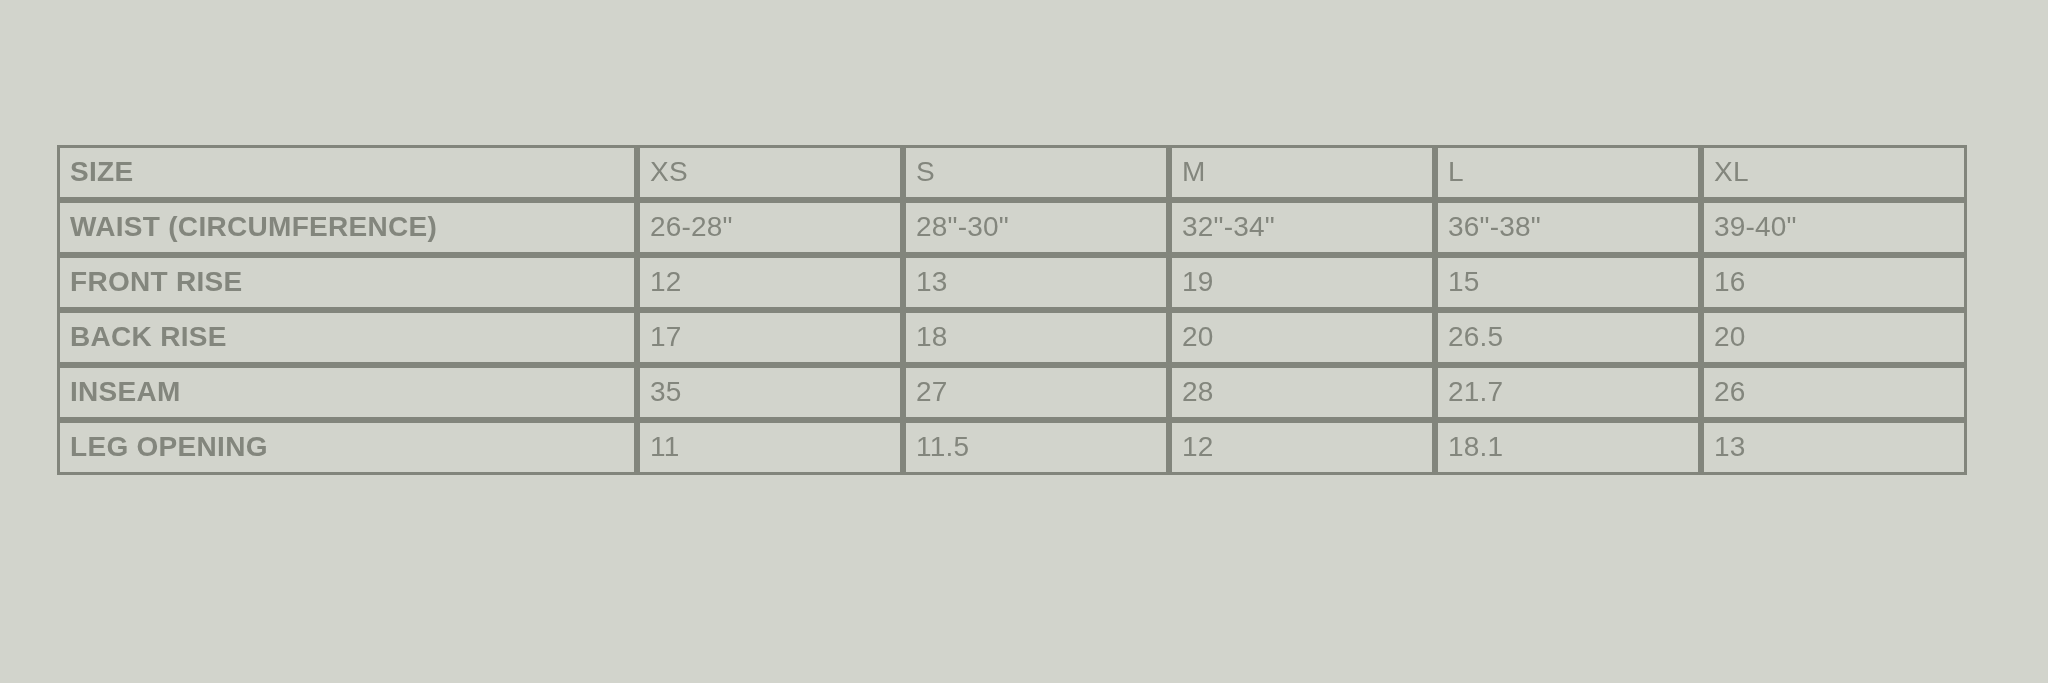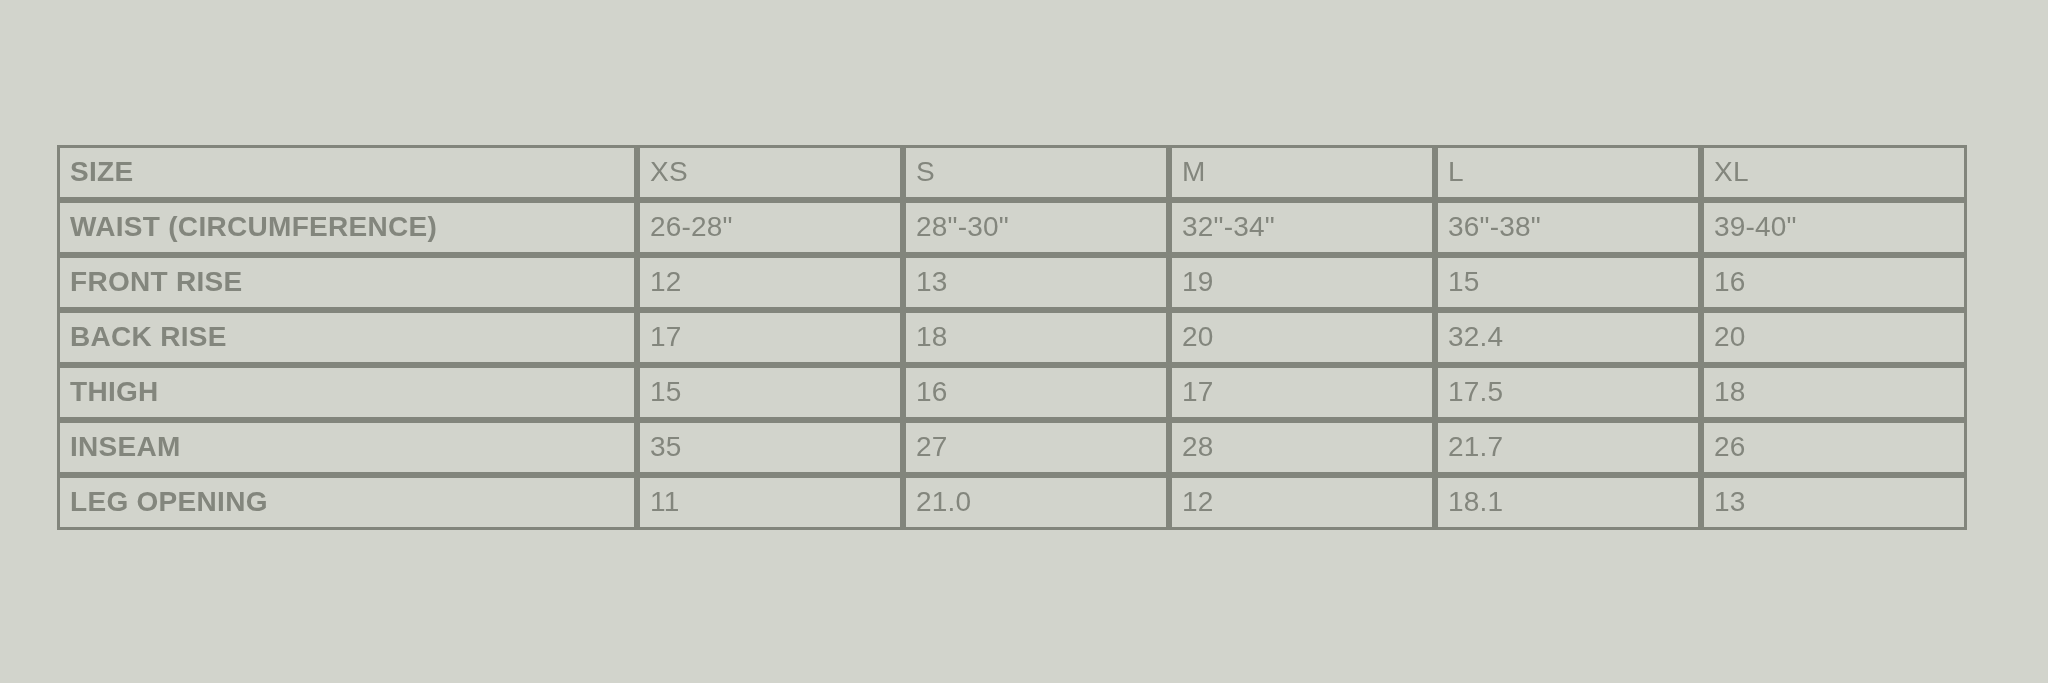--- a/index.html
+++ b/index.html
@@ -101,43 +101,35 @@
             <td>13</td>
             <td>19</td>
             <td>15</td>
             <td>16</td>
           </tr>
           <tr>
             <td class="row-label">BACK RISE</td>
             <td>17</td>
             <td>18</td>
             <td>20</td>
-            <td>32.4</td>
+            <td>26.5</td>
             <td>20</td>
-          </tr>
-          <tr>
-            <td class="row-label">THIGH</td>
-            <td>15</td>
-            <td>16</td>
-            <td>17</td>
-            <td>17.5</td>
-            <td>18</td>
           </tr>
           <tr>
             <td class="row-label">INSEAM</td>
             <td>35</td>
             <td>27</td>
             <td>28</td>
             <td>21.7</td>
             <td>26</td>
           </tr>
           <tr>
             <td class="row-label">LEG OPENING</td>
             <td>11</td>
-            <td>21.0</td>
+            <td>11.5</td>
             <td>12</td>
             <td>18.1</td>
             <td>13</td>
           </tr>
         </tbody>
     </table>
   </div>
 </div>
 
 </body></html>

